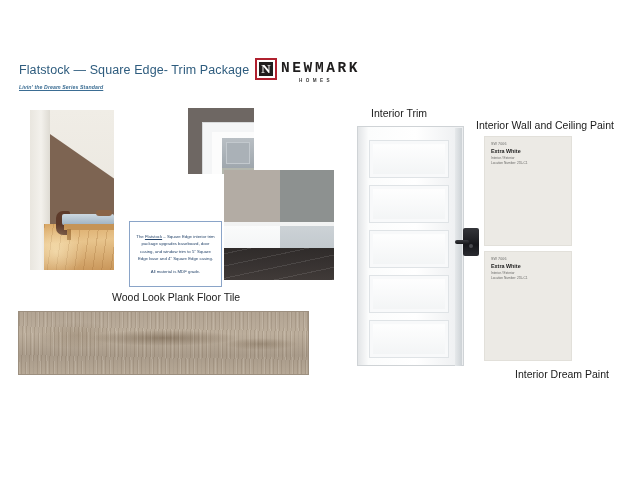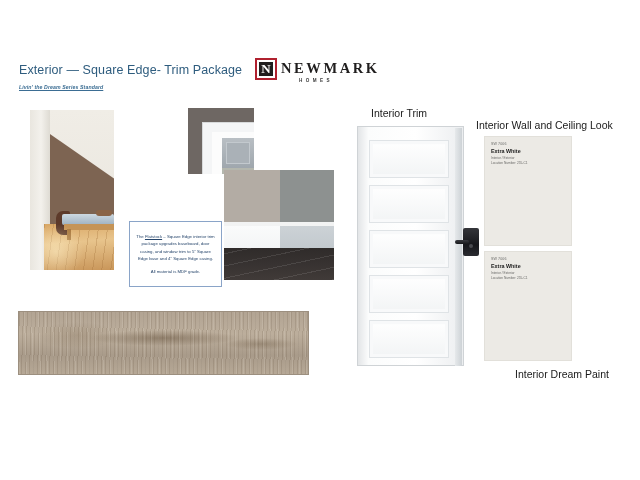--- a/index.html
+++ b/index.html
@@ -31,21 +31,21 @@
   }
   .logo-mark-inner{
     position:absolute;left:2px;top:2px;right:2px;bottom:2px;
     background:#201e1e;color:#fff;font-size:13px;font-weight:bold;
     display:flex;align-items:center;justify-content:center;
     font-family:"Liberation Serif",serif;
   }
   .logo-word{
     position:absolute;left:26px;top:2px;
     font-size:14.5px;font-weight:bold;color:#201e1e;letter-spacing:2.6px;
-    font-family:Liberation Serif, serif;white-space:nowrap;
+    font-family:Liberation Mono, monospace;white-space:nowrap;
   }
   .logo-sub{
     position:absolute;left:44px;top:20px;
     font-size:4.6px;font-weight:bold;color:#3b3b3b;letter-spacing:3.4px;
     white-space:nowrap;
   }
 
   
   .bedroom{position:absolute;left:30px;top:110px;width:84px;height:160px;overflow:hidden;}
   .bd-wallL{position:absolute;left:0;top:0;width:20px;height:160px;
@@ -166,21 +166,21 @@
   .sw-code{position:absolute;left:6px;top:5px;font-size:3.6px;color:#6a6a68;letter-spacing:.1px;}
   .sw-name{position:absolute;left:6px;top:11px;font-size:5.4px;font-weight:bold;color:#1c1c1c;}
   .sw-use{position:absolute;left:6px;top:19px;font-size:3.2px;color:#6a6a68;}
   .sw-loc{position:absolute;left:6px;top:24px;font-size:3.2px;color:#6a6a68;}
 </style>
 </head>
 <body>
 
 <div class="board">
 
-  <div class="title">Exterior — Square Edge- Trim Package</div>
+  <div class="title">Flatstock — Square Edge- Trim Package</div>
   <div class="subtitle">Livin' the Dream Series Standard</div>
 
   <div class="logo">
     <div class="logo-mark">
       <div class="logo-mark-inner">N</div>
     </div>
     <div class="logo-word">NEWMARK</div>
     <div class="logo-sub">HOMES</div>
   </div>
 
@@ -217,22 +217,23 @@
     <div class="bb-baseR"></div>
     <div class="bb-floor"></div>
     <div class="bb-floorlines"></div>
   </div>
 
   <div class="callout">
     <p><span>The </span><span class="u">Flatstock</span><span> – Square Edge interior trim package upgrades baseboard, door casing, and window trim to 5" Square Edge base and 4" Square Edge casing.</span></p>
     <p class="second">All material is MDF grade.</p>
   </div>
 
+  <div class="h-floor">Wood Look Plank Floor Tile</div>
   <div class="h-doors">Interior Trim</div>
-  <div class="h-wall">Interior Wall and Ceiling Look</div>
+  <div class="h-wall">Interior Wall and Ceiling Paint</div>
   <div class="h-trim">Interior Dream Paint</div>
 
   <div class="plank">
     <div class="plank-knot2"></div>
     <div class="plank-knot"></div>
     <div class="plank-knot3"></div>
     <div class="plank-grain"></div>
   </div>
 
   <div class="door-wrap">

